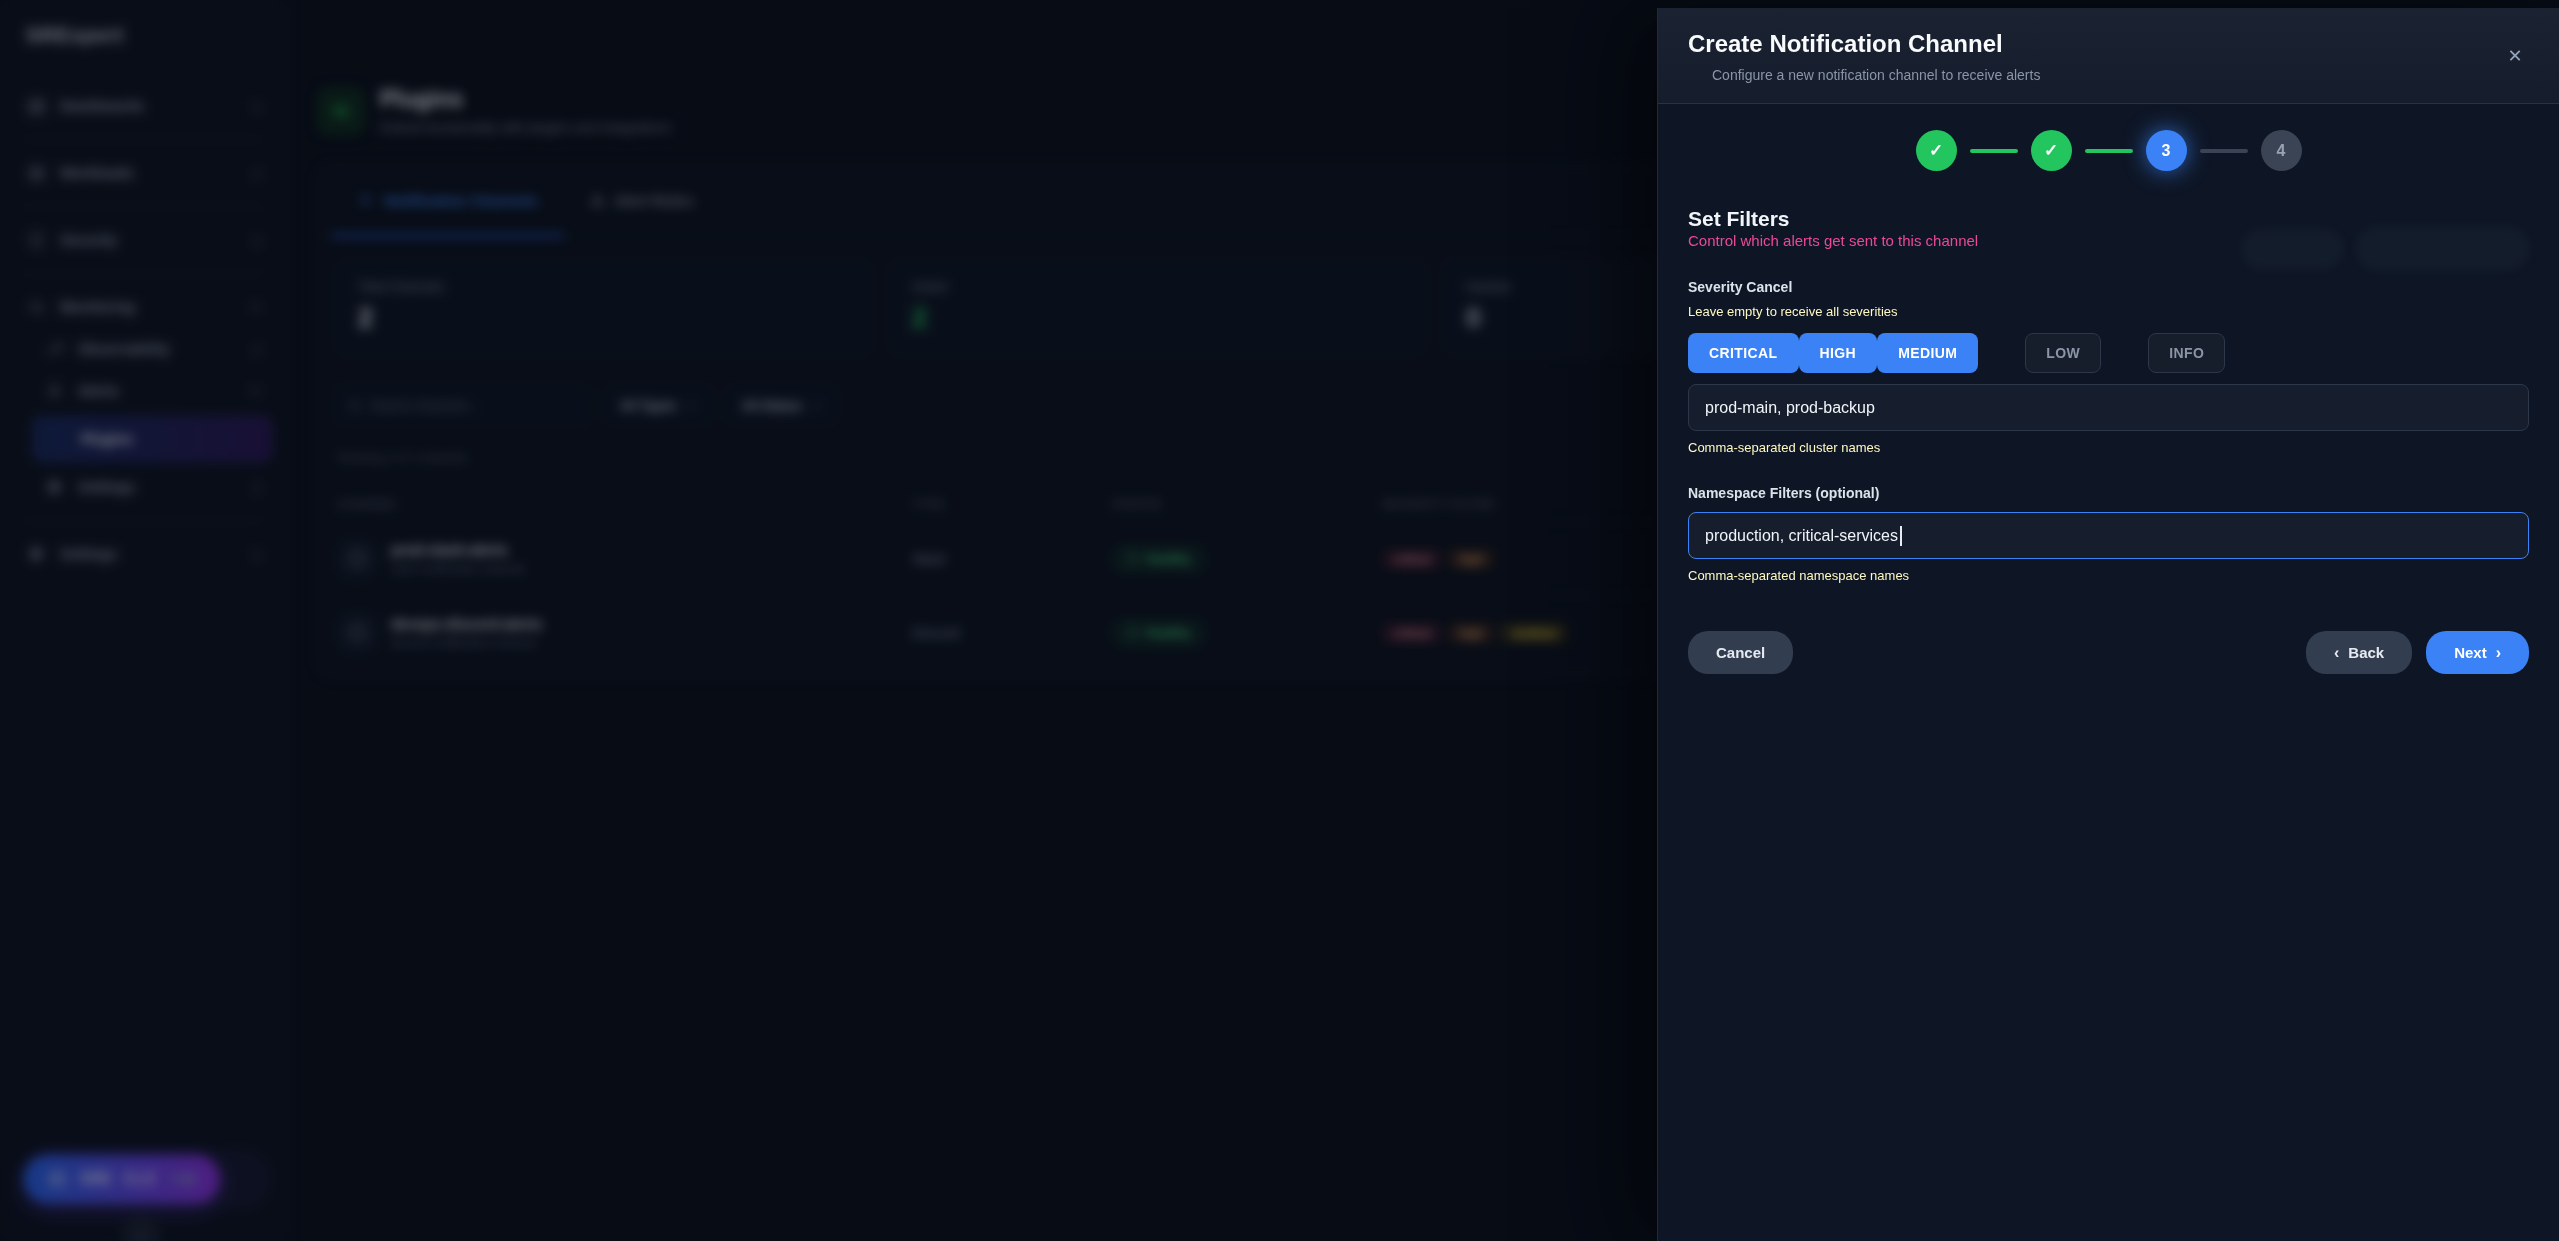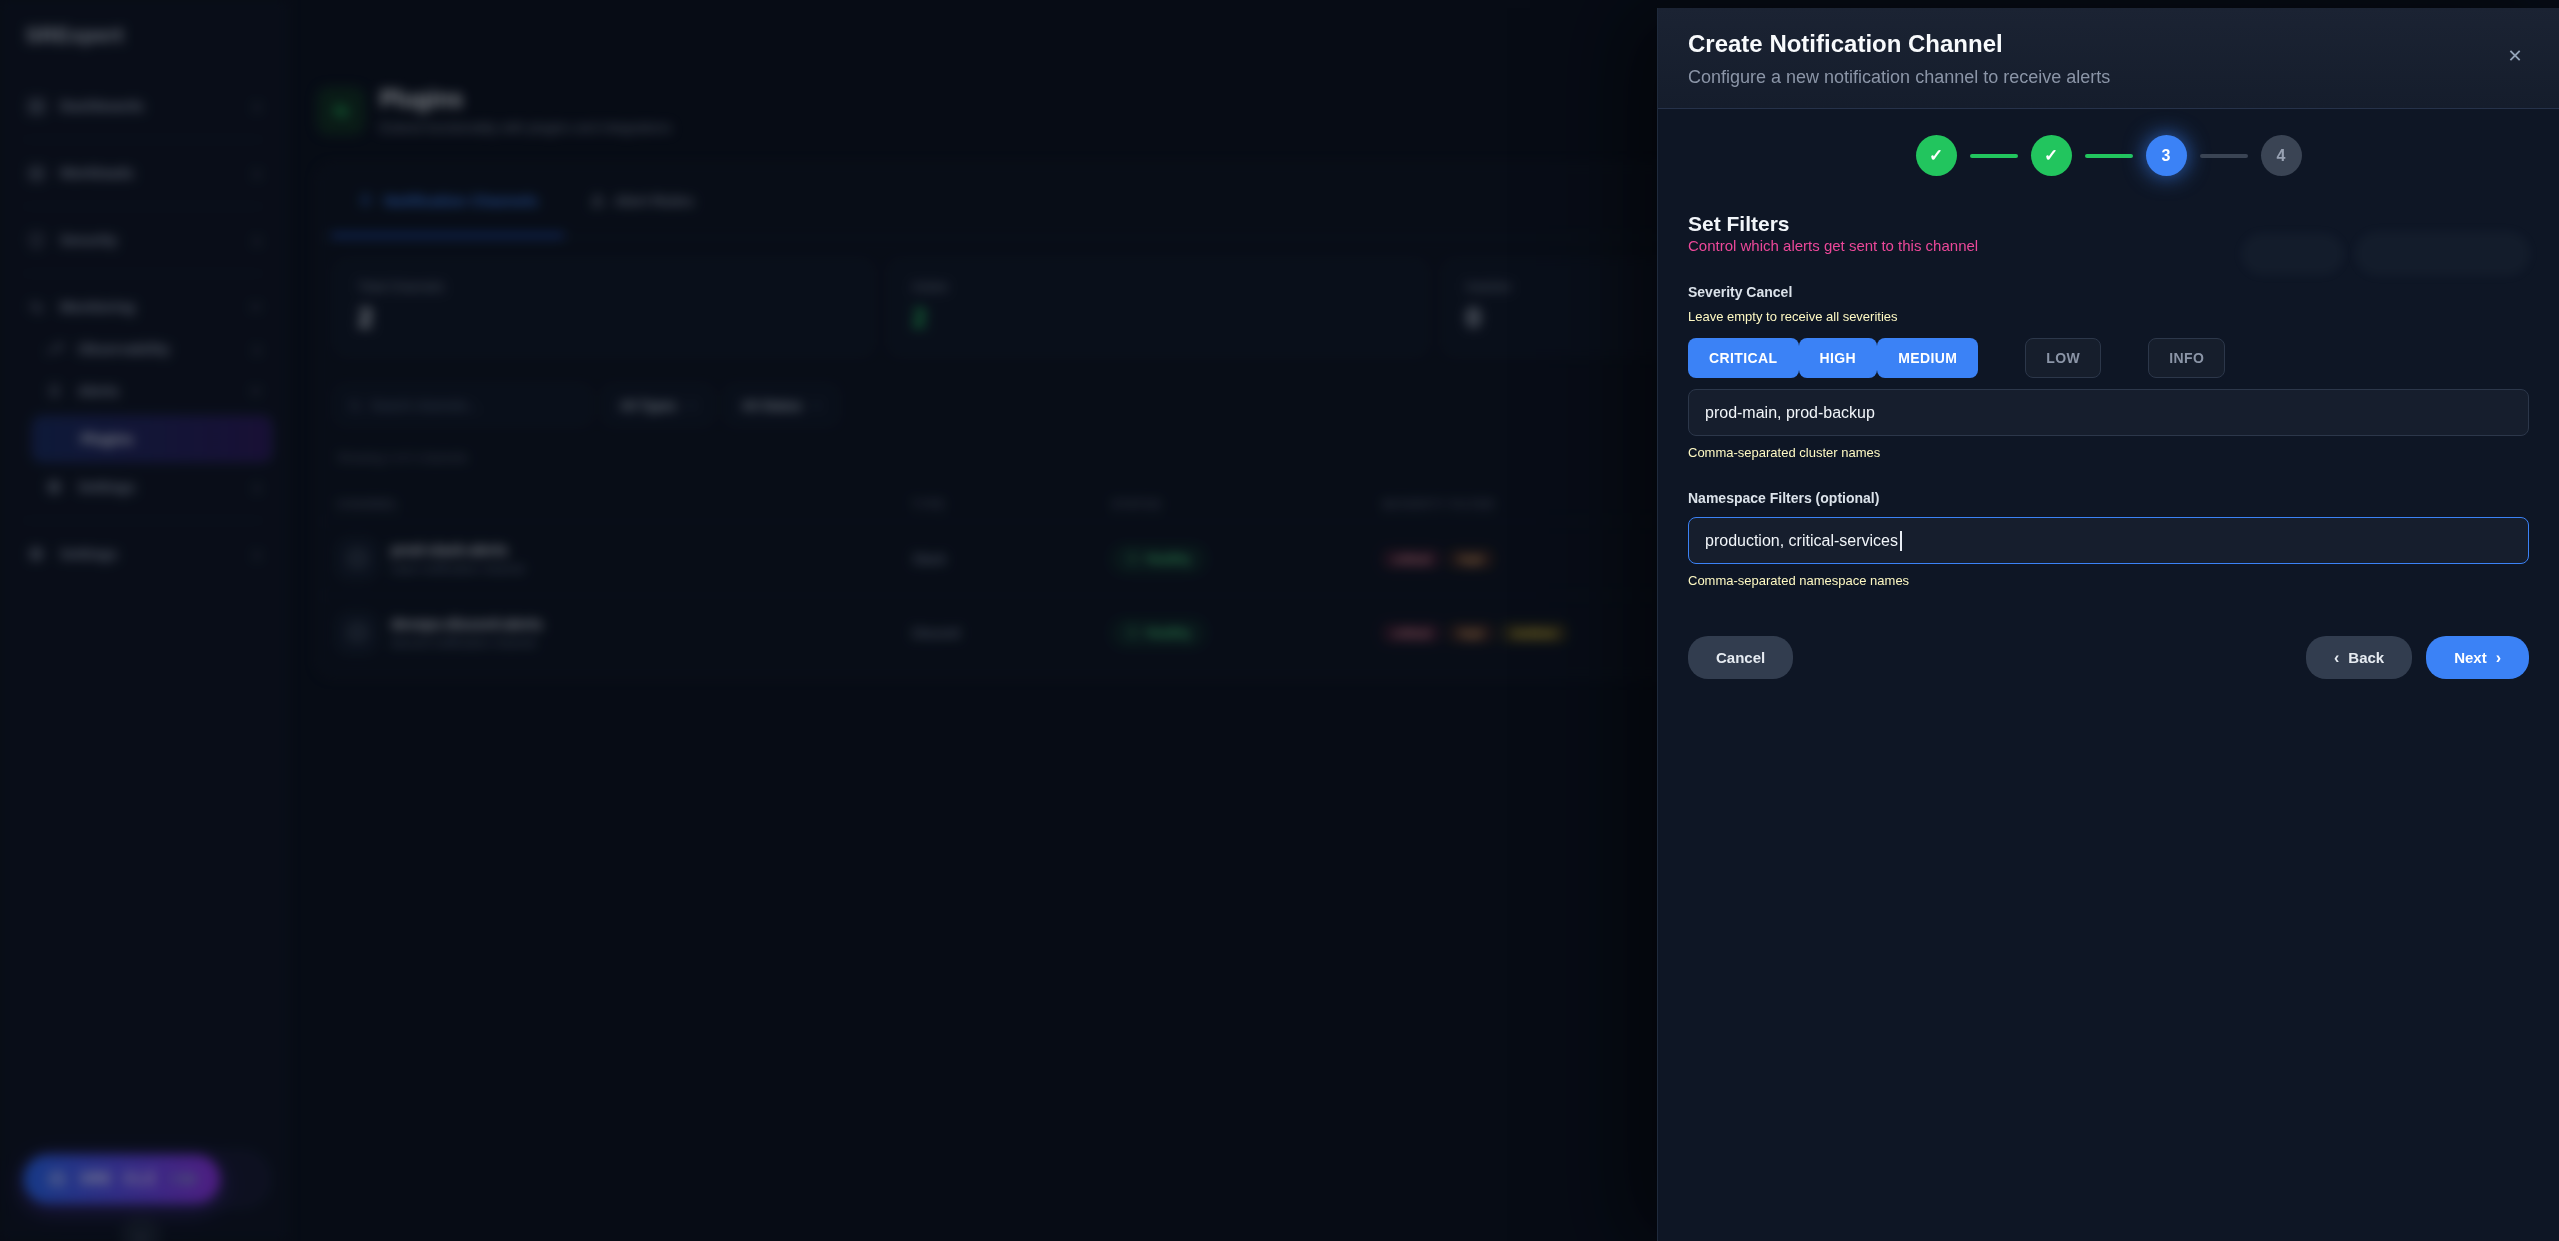--- a/index.html
+++ b/index.html
@@ -101,21 +101,21 @@
   .badge.critical { background:rgba(244,63,94,0.16); color:#fda4af; }
   .badge.high { background:rgba(249,115,22,0.16); color:#fdba74; }
   .badge.medium { background:rgba(234,179,8,0.18); color:#fde047; }
 
   
   .drawer { position:absolute; top:8px; right:0; width:902px; height:100%;
     background:#0e1625; border-left:1px solid #1f2a3c; box-shadow:-30px 0 80px rgba(0,0,0,0.55); }
   .drawer-head { position:relative; padding:22px 30px 20px 30px;
     background:linear-gradient(180deg,#1b2333,#151d2c); border-bottom:1px solid #26324a; }
   .drawer-title { font-size:24px; font-weight:bold; color:#f8fafc; }
-  .drawer-sub { margin-top:9px; font-size:18px; color:#8b95a7; }
+  .drawer-sub { margin-top:9px; font-size:14px; color:#8b95a7;margin-left:24px; }
   .close-btn { position:absolute; top:32px; right:28px; width:32px; height:32px; display:flex;
     align-items:center; justify-content:center; color:#94a3b8; font-size:18px; cursor:pointer; }
 
   .drawer-body { position:relative; padding:0 30px; }
   .ghost { position:absolute; background:rgba(148,163,184,0.045); border-radius:22px; filter:blur(5px); }
   .ghost-1 { left:583px; top:98px; width:103px; height:42px; }
   .ghost-2 { left:697px; top:96px; width:175px; height:45px; }
 
   .stepper { margin-top:26px; display:flex; align-items:center; justify-content:center; }
   .step-circle { width:41px; height:41px; border-radius:50%; display:flex; align-items:center;

